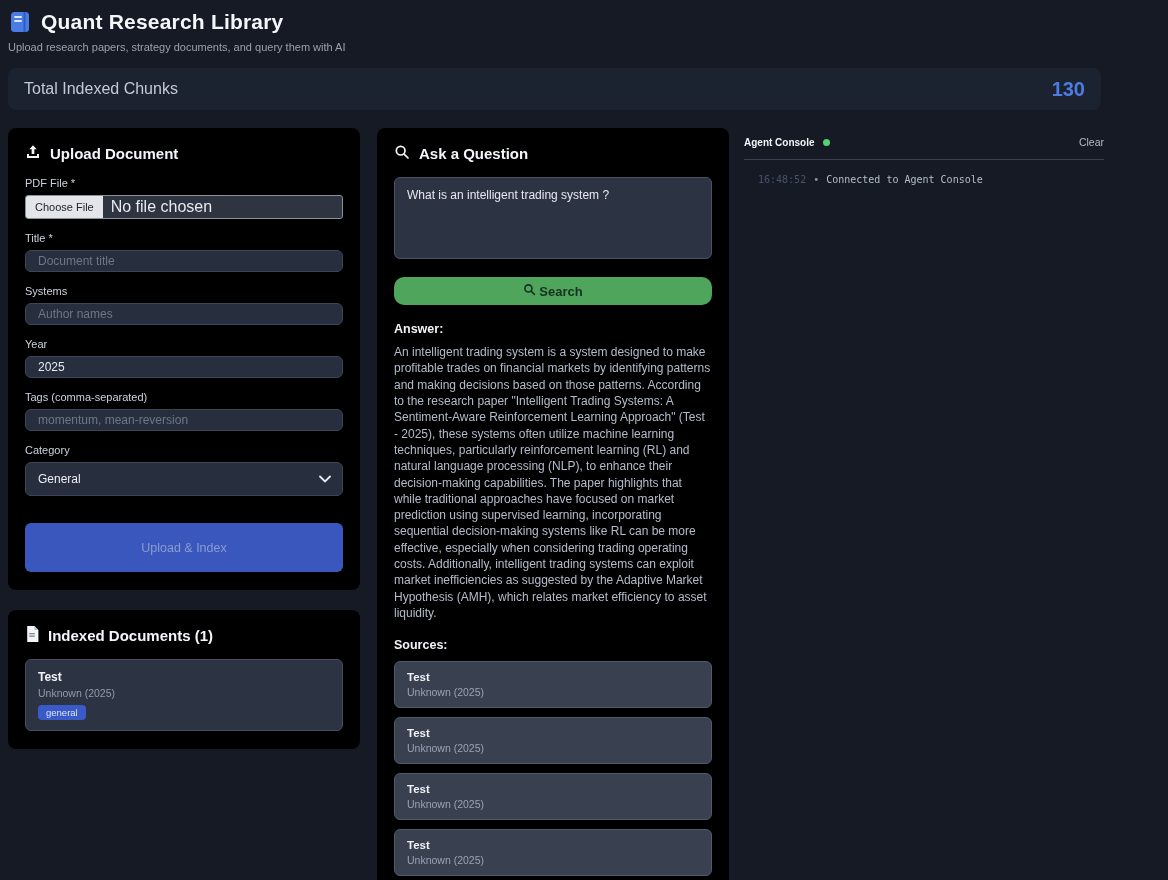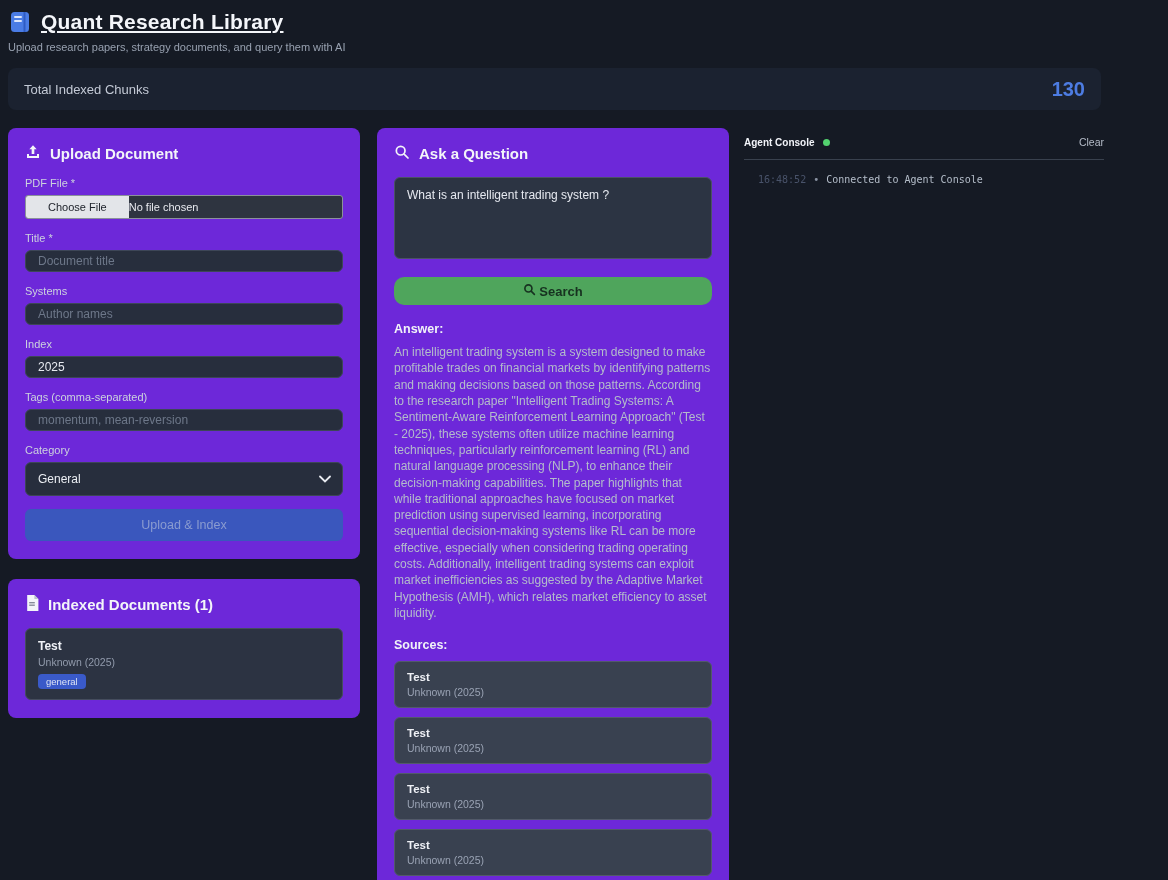--- a/index.html
+++ b/index.html
@@ -6,67 +6,67 @@
   html, body { width: 1168px; height: 880px; overflow: hidden; }
   body {
     background: #151a24;
     font-family: "Liberation Sans", sans-serif;
     color: #e8ebf1;
   }
   
   .app-header { padding: 10px 8px 0 8px; }
   .title-row { display: flex; align-items: center; gap: 9px; }
   .book-icon { width: 24px; height: 24px; flex: 0 0 auto; }
-  h1.page-title { font-size: 21px; font-weight: bold; color: #f4f6fa; letter-spacing: 0.2px; text-decoration: underline; }
+  h1.page-title { font-size: 21px; font-weight: bold; color: #f4f6fa; letter-spacing: 0.2px; }
   .subtitle { margin-top: 7px; font-size: 11px; color: #98a1b0; }
   
   .stats-bar {
     margin: 15px 67px 0 8px; height: 42px; background: #1b2230;
     border-radius: 8px; display: flex; align-items: center;
     justify-content: space-between; padding: 0 16px;
   }
-  .stats-label { font-size: 13px; color: #c4cad6; }
+  .stats-label { font-size: 16px; color: #c4cad6; }
   .stats-value { font-size: 20px; font-weight: bold; color: #4d7ce2; }
   
   .main { display: flex; gap: 17px; margin: 18px 0 0 8px; align-items: flex-start; }
   .col-left { width: 352px; flex: 0 0 auto; }
   .col-mid { width: 352px; flex: 0 0 auto; }
   .col-right { width: 360px; flex: 0 0 auto; margin-left: -2px; padding-top: 8px; }
-  .panel { background: #6d28d9; border-radius: 8px; padding: 16px 17px 18px 17px; }
+  .panel { background: #000000; border-radius: 8px; padding: 16px 17px 18px 17px; }
   .panel h2 {
     font-size: 15px; font-weight: bold; color: #f3f5f9;
     display: flex; align-items: center; gap: 9px; margin-bottom: 14px;
   }
   .panel h2 svg { flex: 0 0 auto; }
   
   .field { margin-bottom: 13px; }
   .field-label { display: block; font-size: 11px; color: #ccd2dd; margin-bottom: 6px; }
   .text-input {
     width: 100%; height: 22px; background: #272e3d; border: 1px solid #3d4657;
     border-radius: 6px; padding: 0 12px; font-size: 12px; color: #e7eaf0;
     font-family: "Liberation Sans", sans-serif;
   }
   .text-input::placeholder { color: #6d7789; }
   .file-control {
     display: flex; align-items: center; height: 24px;
     border: 1px solid #8b919b; border-radius: 3px; background: #2e3440; overflow: hidden;
   }
   .file-btn {
     height: 100%; background: #e3e5e9; color: #20242c; border: none;
-    font-size: 11px; padding: 0 22px; font-family: "Liberation Sans", sans-serif; cursor: pointer;
-  }
-  .file-status { font-size: 11px; color: #e8eaef; padding-left: 0; }
+    font-size: 11px; padding: 0 9px; font-family: "Liberation Sans", sans-serif; cursor: pointer;
+  }
+  .file-status { font-size: 16px; color: #e8eaef; padding-left: 8px; }
   .select-control {
     position: relative; width: 100%; height: 34px; background: #272e3d;
     border: 1px solid #3d4657; border-radius: 6px; display: flex; align-items: center;
     padding: 0 12px; font-size: 12px; color: #eceff4; cursor: pointer;
   }
   .select-chevron { position: absolute; right: 11px; top: 50%; transform: translateY(-50%); }
   .submit-btn {
-    width: 100%; height: 32px; margin-top: 0; background: #3a57bd; border: none;
+    width: 100%; height: 49px; margin-top: 14px; background: #3a57bd; border: none;
     border-radius: 6px; color: #8b9cd0; font-size: 12.5px;
     font-family: "Liberation Sans", sans-serif; cursor: pointer;
   }
   
   .panel-indexed { margin-top: 20px; }
   .doc-card {
     background: #2c3342; border: 1px solid #454d5e; border-radius: 6px; padding: 10px 12px;
   }
   .doc-title { font-size: 12px; font-weight: bold; color: #f0f2f7; }
   .doc-meta { font-size: 10.5px; color: #929bac; margin-top: 3px; }
@@ -159,21 +159,21 @@
         <label class="field-label">Title *</label>
         <input class="text-input" type="text" placeholder="Document title" style="">
       </div>
 
       <div class="field">
         <label class="field-label">Systems</label>
         <input class="text-input" type="text" placeholder="Author names" style="">
       </div>
 
       <div class="field">
-        <label class="field-label">Index</label>
+        <label class="field-label">Year</label>
         <input class="text-input" type="text" value="2025" style="">
       </div>
 
       <div class="field">
         <label class="field-label">Tags (comma-separated)</label>
         <input class="text-input" type="text" placeholder="momentum, mean-reversion" style="">
       </div>
 
       <div class="field">
         <label class="field-label">Category</label>

